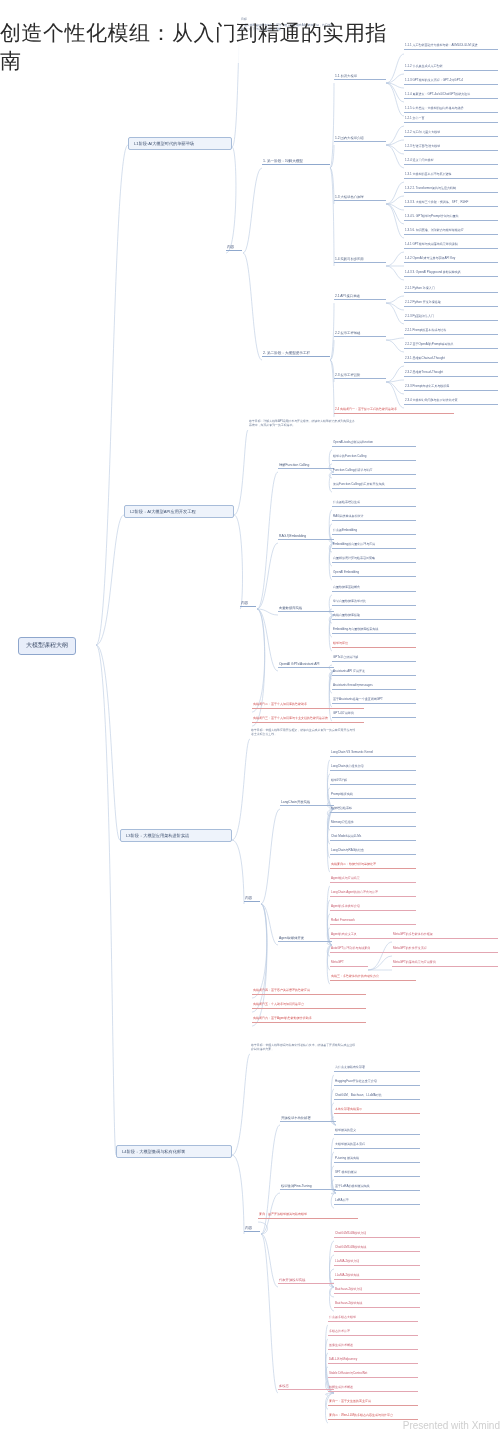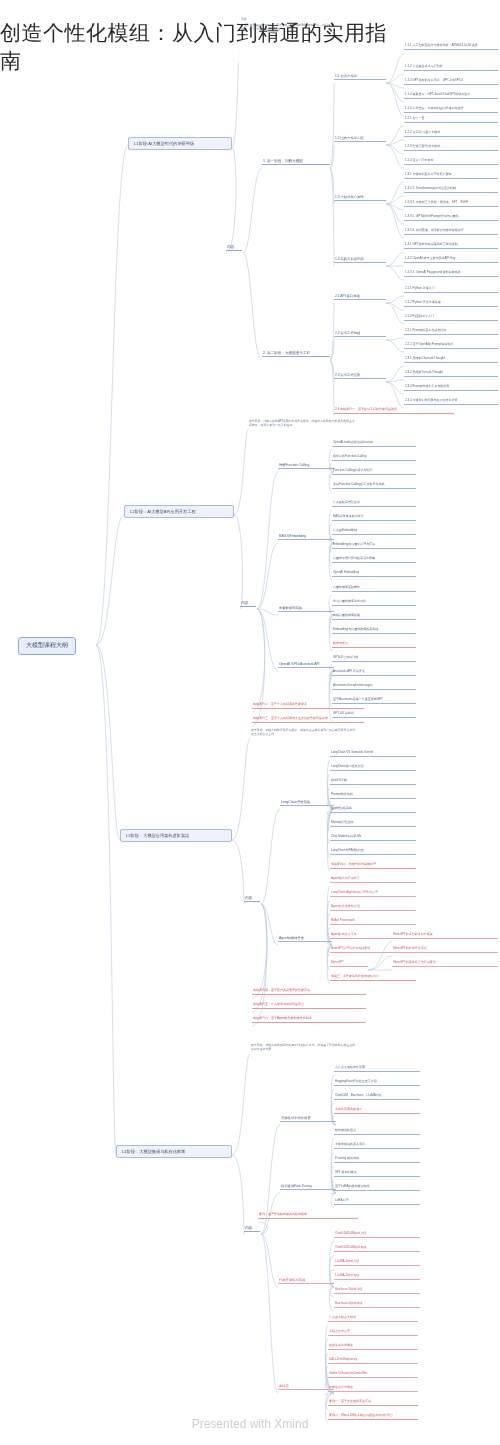--- a/index.html
+++ b/index.html
@@ -43,21 +43,21 @@
   .node.lvl3 { font-size:3.3px; color:#4b5c7d; }
   .node.lvl4 { font-size:3.0px; color:#54648a; }
   .node.note {
     font-size:2.9px; color:#6b7a95; border-bottom:none;
     white-space:normal; line-height:1.3;
   }
   .node.red { color:#cf4a4a; border-bottom-color:#e09a9a; }
   .node.pink { color:#c85c6e; border-bottom-color:#e3a6b2; }
   #footer {
     position:absolute; left:0; bottom:14px; width:500px;
-    text-align:center; font-size:12px; color:#cfcfcf; z-index:20;
+    text-align:right; font-size:10px; color:#cfcfcf; z-index:20;
   }
 </style>
 </head>
 <body>
 
 <div id="page-title">创造个性化模组：从入门到精通的实用指南</div>
 
 <div id="canvas">
   <svg id="wires" viewBox="0 0 500 1445" preserveAspectRatio="none">
       <path d="M 96,645 C 112,645 112,145 128,145" fill="none" stroke="#b9c9e0" stroke-width="0.6"></path>

